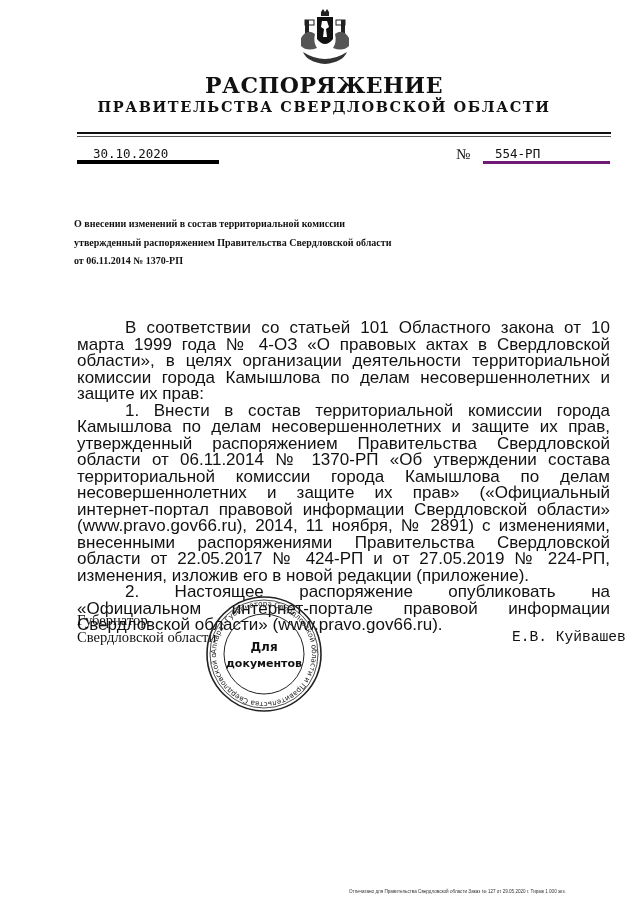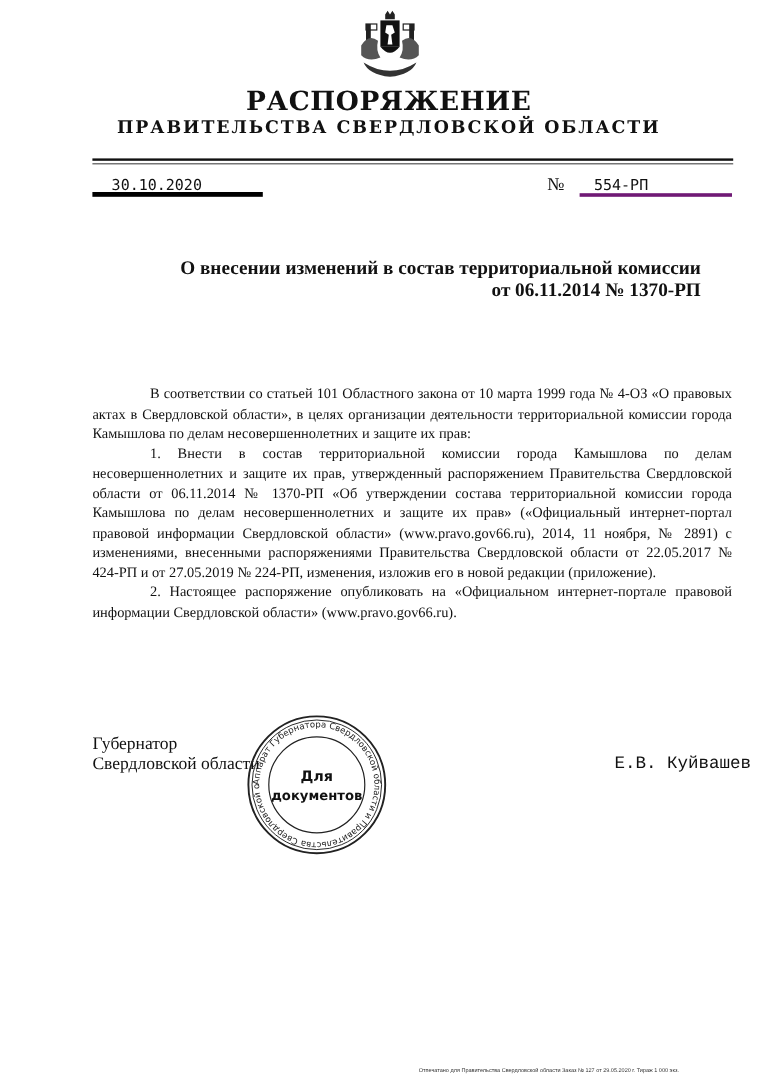--- a/index.html
+++ b/index.html
@@ -24,27 +24,27 @@
       font-family: "DejaVu Sans Mono", monospace; font-size: 12.5px; padding-left: 16px; box-sizing: border-box; height: 18px;
     }
     .num-label { position: absolute; left: 452px; top: 146px; font-family: "Liberation Serif", serif; font-size: 15px; }
     .num-value {
       position: absolute; left: 479px; top: 146px; width: 127px; border-bottom: 3px solid #701a75; height: 18px;
       font-family: "DejaVu Sans Mono", monospace; font-size: 12.5px; padding-left: 12px; box-sizing: border-box;
     }
     .city { position: absolute; left: 0; width: 640px; top: 165px; text-align: center; font-family: "Liberation Serif", serif; font-size: 14.5px; }
 
     .heading {
-      position: absolute; left: 70px; width: 510px; top: 215px; text-align: right;
-      font-family: "Liberation Serif", serif; font-weight: bold; font-size: 16px; line-height: 18.5px;
+      position: absolute; left: 70px; width: 510px; top: 215px; text-align: left;
+      font-family: "Liberation Serif", serif; font-weight: bold; font-size: 10px; line-height: 18.5px;
     }
 
     .body {
       position: absolute; left: 73px; width: 533px; top: 320px;
-      font-family: Liberation Serif, serif; font-size: 12px; line-height: 16.5px; text-align: justify;
+      font-family: Liberation Sans, sans-serif; font-size: 17px; line-height: 16.5px; text-align: justify;
     }
     .body p { margin: 0; text-indent: 48px; }
 
     .sig-title { position: absolute; left: 73px; top: 612px; font-family: "Liberation Serif", serif; font-size: 14.6px; line-height: 17px; }
     .sig-name { position: absolute; left: 508px; top: 629px; font-family: Liberation Mono, monospace; font-size: 14.6px; }
 
     .stamp { position: absolute; left: 200px; top: 593px; width: 120px; height: 122px; }
 
     .imprint {
       position: absolute; left: 345px; top: 889px; font-family: "Liberation Sans", sans-serif; font-size: 4.6px; color: #333; white-space: nowrap;
@@ -73,20 +73,21 @@
   <div class="subtitle">ПРАВИТЕЛЬСТВА СВЕРДЛОВСКОЙ ОБЛАСТИ</div>
   <div class="rule-thick"></div>
   <div class="rule-thin"></div>
 
   <div class="date">30.10.2020</div>
   <div class="num-label">№</div>
   <div class="num-value">554-РП</div>
 
   <div class="heading">
     <div>О внесении изменений в состав территориальной комиссии</div>
+    <div>утвержденный распоряжением Правительства Свердловской области</div>
     <div>от 06.11.2014 № 1370-РП</div>
   </div>
 
   <div class="body">
     <p>В соответствии со статьей 101 Областного закона от 10 марта 1999 года № 4-ОЗ «О правовых актах в Свердловской области», в целях организации деятельности территориальной комиссии города Камышлова по делам несовершеннолетних и защите их прав:</p>
     <p>1. Внести в состав территориальной комиссии города Камышлова по делам несовершеннолетних и защите их прав, утвержденный распоряжением Правительства Свердловской области от 06.11.2014 № 1370-РП «Об утверждении состава территориальной комиссии города Камышлова по делам несовершеннолетних и защите их прав» («Официальный интернет-портал правовой информации Свердловской области» (www.pravo.gov66.ru), 2014, 11 ноября, № 2891) с изменениями, внесенными распоряжениями Правительства Свердловской области от 22.05.2017 № 424-РП и от 27.05.2019 № 224-РП, изменения, изложив его в новой редакции (приложение).</p>
     <p>2. Настоящее распоряжение опубликовать на «Официальном интернет-портале правовой информации Свердловской области» (www.pravo.gov66.ru).</p>
   </div>
 
   <div class="sig-title">

